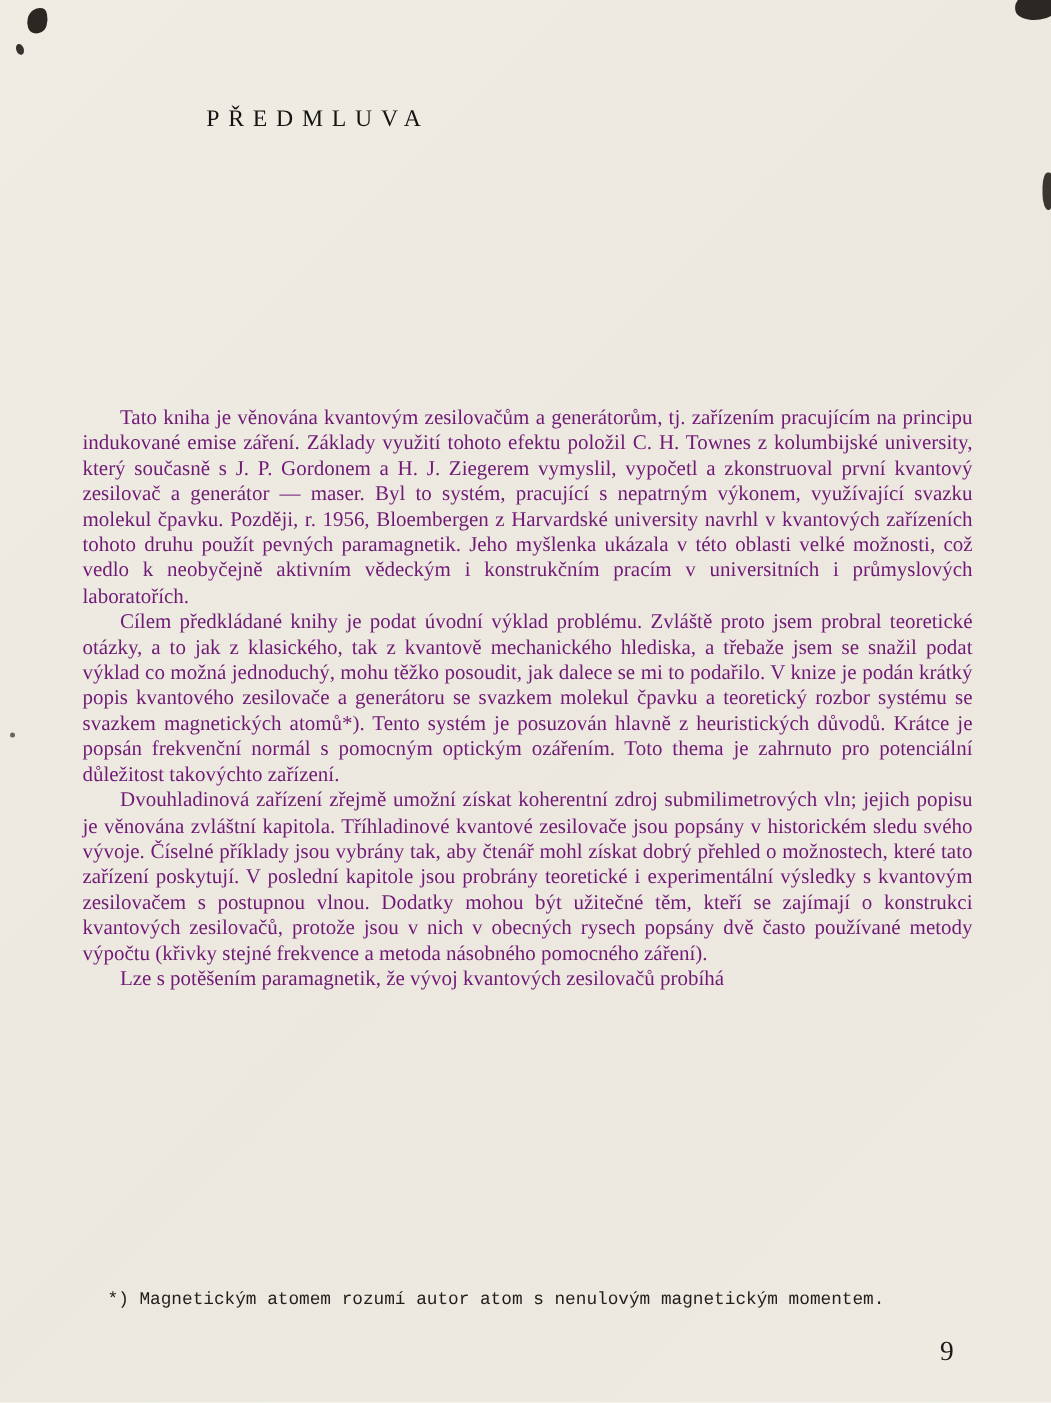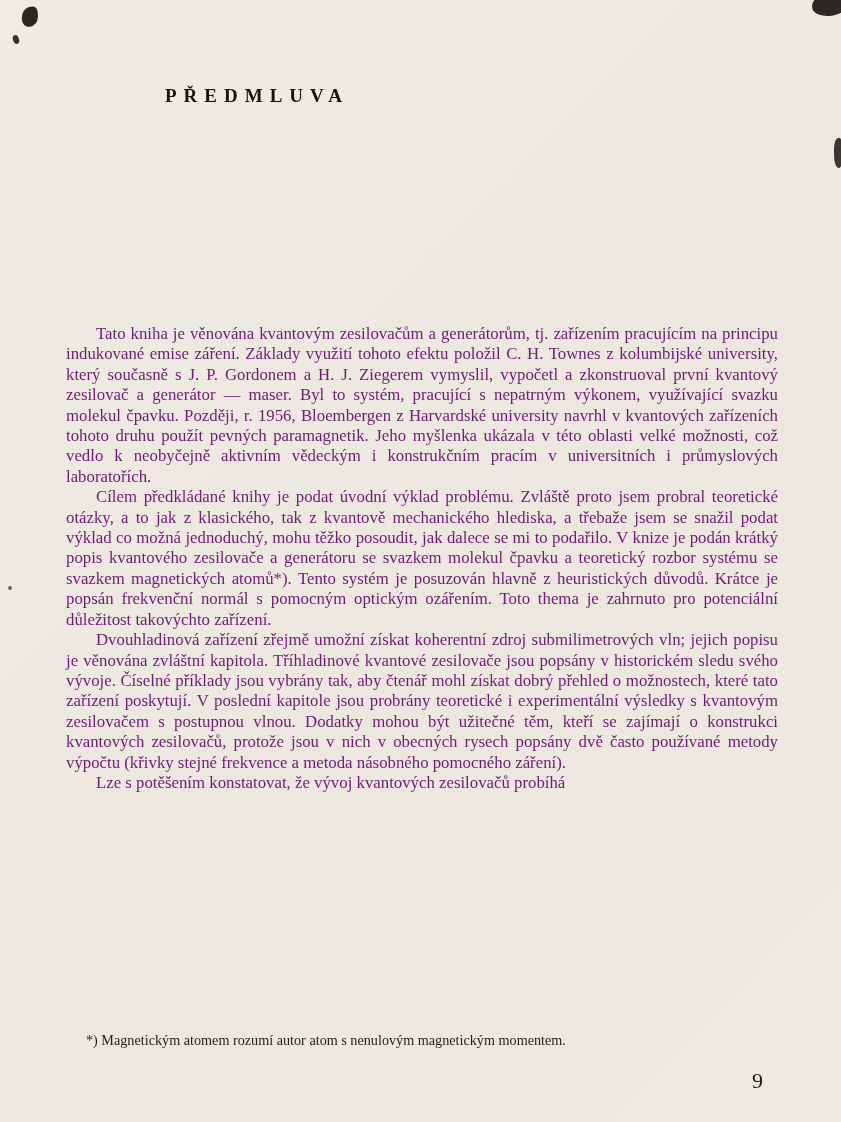--- a/index.html
+++ b/index.html
@@ -14,21 +14,21 @@
     background: linear-gradient(135deg, #efece3 0%, #ece8df 55%, #eeeae1 100%);
     font-family: "Liberation Serif", "DejaVu Serif", serif;
     color: #1b1a18;
   }
 
   .page-title {
     position: absolute;
     top: 72px;
     left: 165px;
     font-size: 19px;
-    font-weight: bold;
+    font-weight: normal;
     letter-spacing: 7px;
     color: #161412;
   }
 
   .body-text {
     position: absolute;
     top: 324px;
     left: 66px;
     width: 712px;
     font-size: 16.8px;
@@ -42,20 +42,21 @@
   }
 
   .footnote {
     position: absolute;
     top: 1031px;
     left: 86px;
     width: 680px;
     font-size: 14.2px;
     line-height: 18px;
     color: #201e1b;
+    font-family: Liberation Mono, monospace;
   }
 
   .page-number {
     position: absolute;
     top: 1068px;
     right: 78px;
     font-size: 22px;
     color: #1b1a18;
   }
 
@@ -104,18 +105,18 @@
 <div class="artifact artifact-tr"></div>
 <div class="artifact artifact-right-edge"></div>
 <div class="artifact artifact-left-dot"></div>
 
 <h1 class="page-title">PŘEDMLUVA</h1>
 
 <div class="body-text">
   <p>Tato kniha je věnována kvantovým zesilovačům a generátorům, tj. zařízením pracujícím na principu indukované emise záření. Základy využití tohoto efektu položil C. H. Townes z kolumbijské university, který současně s J. P. Gordonem a H. J. Ziegerem vymyslil, vypočetl a zkonstruoval první kvantový zesilovač a generátor — maser. Byl to systém, pracující s nepatrným výkonem, využívající svazku molekul čpavku. Později, r. 1956, Bloembergen z Harvardské university navrhl v kvantových zařízeních tohoto druhu použít pevných paramagnetik. Jeho myšlenka ukázala v této oblasti velké možnosti, což vedlo k neobyčejně aktivním vědeckým i konstrukčním pracím v universitních i průmyslových laboratořích.</p>
   <p>Cílem předkládané knihy je podat úvodní výklad problému. Zvláště proto jsem probral teoretické otázky, a to jak z klasického, tak z kvantově mechanického hlediska, a třebaže jsem se snažil podat výklad co možná jednoduchý, mohu těžko posoudit, jak dalece se mi to podařilo. V knize je podán krátký popis kvantového zesilovače a generátoru se svazkem molekul čpavku a teoretický rozbor systému se svazkem magnetických atomů*). Tento systém je posuzován hlavně z heuristických důvodů. Krátce je popsán frekvenční normál s pomocným optickým ozářením. Toto thema je zahrnuto pro potenciální důležitost takovýchto zařízení.</p>
   <p>Dvouhladinová zařízení zřejmě umožní získat koherentní zdroj submilimetrových vln; jejich popisu je věnována zvláštní kapitola. Tříhladinové kvantové zesilovače jsou popsány v historickém sledu svého vývoje. Číselné příklady jsou vybrány tak, aby čtenář mohl získat dobrý přehled o možnostech, které tato zařízení poskytují. V poslední kapitole jsou probrány teoretické i experimentální výsledky s kvantovým zesilovačem s postupnou vlnou. Dodatky mohou být užitečné těm, kteří se zajímají o konstrukci kvantových zesilovačů, protože jsou v nich v obecných rysech popsány dvě často používané metody výpočtu (křivky stejné frekvence a metoda násobného pomocného záření).</p>
-  <p>Lze s potěšením konstatovat, že vývoj kvantových zesilovačů probíhá</p>
+  <p>Lze s potěšením paramagnetik, že vývoj kvantových zesilovačů probíhá</p>
 </div>
 
 <div class="footnote">*) Magnetickým atomem rozumí autor atom s nenulovým magnetickým momentem.</div>
 
 <div class="page-number">9</div>
 
 </body></html>

